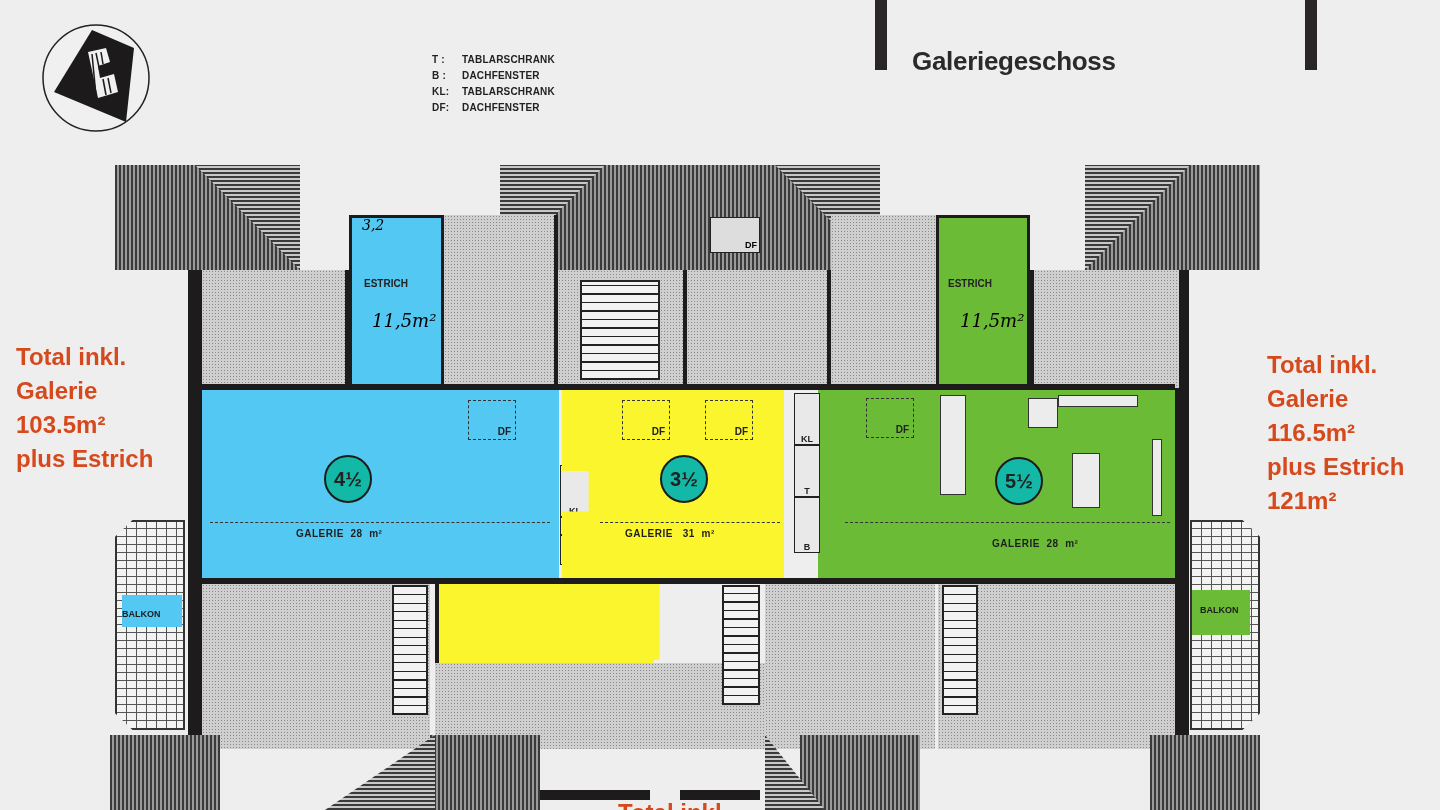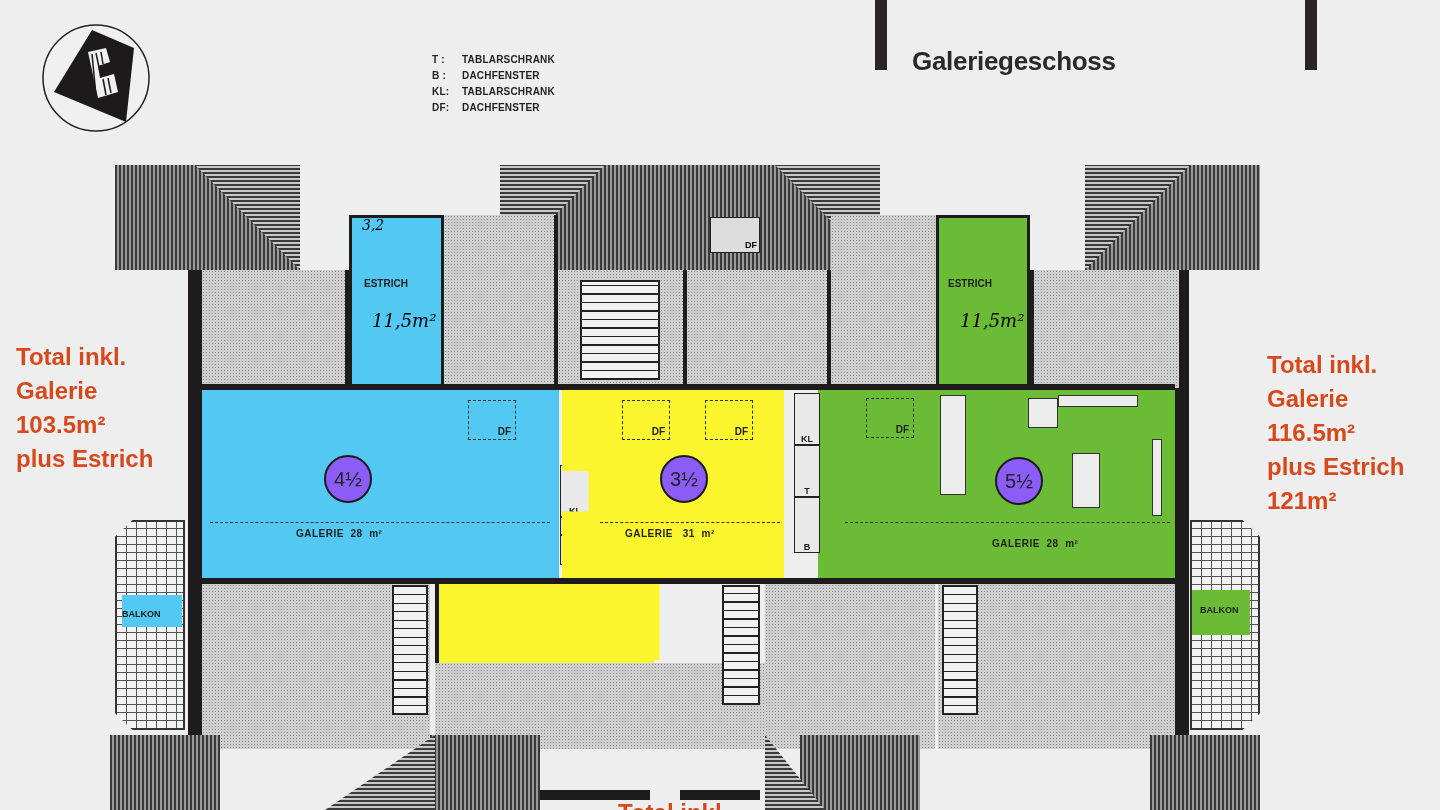--- a/index.html
+++ b/index.html
@@ -10,21 +10,21 @@
   .title{left:912px;top:46px;font-size:26px;font-weight:bold;color:#2a2a2a;letter-spacing:-0.3px;}
   .vbar{background:#2a2628;width:12px;}
   .totals{font-size:24px;font-weight:bold;color:#d5491d;line-height:34px;}
   .roof{background:repeating-linear-gradient(90deg,#3a3a3a 0 2px,#9a9a9a 2px 4px);}
   .roofh{background:repeating-linear-gradient(0deg,#3a3a3a 0 2px,#c8c8c8 2px 4px);}
   .stipple{background:#cfcfcf;background-image:radial-gradient(#8a8a8a 0.6px,transparent 0.8px);background-size:3px 3px;}
   .wall{background:#1d1b1c;}
   .blue{background:#52c8f2;}
   .yellow{background:#fbf52e;}
   .green{background:#6cbb37;}
-  .badge{width:44px;height:44px;border-radius:50%;background:#8b5cf6;border:2px solid #1b1b1b;display:flex;align-items:center;justify-content:center;font-size:20px;color:#222;font-weight:normal;}
+  .badge{width:44px;height:44px;border-radius:50%;background:#14b8a6;border:2px solid #1b1b1b;display:flex;align-items:center;justify-content:center;font-size:20px;color:#222;font-weight:bold;}
   .galerie{font-size:10px;font-weight:bold;color:#1f1f1f;letter-spacing:0.5px;}
   .df{border:1.5px dashed #333;font-size:10px;font-weight:bold;color:#222;display:flex;align-items:flex-end;justify-content:flex-end;padding:2px 4px;box-sizing:border-box;}
   .estrich{font-size:10px;font-weight:bold;color:#222;}
   .hand{font-size:18px;font-style:italic;color:#000000;font-family:"DejaVu Serif",serif;}
   .closet{background:#e9e9e9;border:1.5px solid #222;font-size:9px;font-weight:bold;color:#222;display:flex;align-items:flex-end;justify-content:center;box-sizing:border-box;}
   .balkon{font-size:9px;font-weight:bold;color:#1c1c1c;}
   .tiles{background:#f3f3f3;background-image:repeating-linear-gradient(0deg,transparent 0 7px,#555 7px 8px),repeating-linear-gradient(90deg,transparent 0 9px,#555 9px 10px);}
   .furn{background:#ececec;border:1.5px solid #333;box-sizing:border-box;}
   .dashline{border-top:1.5px dashed #333;height:0;}
   .stairs{background:repeating-linear-gradient(0deg,#f2f2f2 0 7px,#222 7px 8.5px);border:2px solid #222;box-sizing:border-box;}

